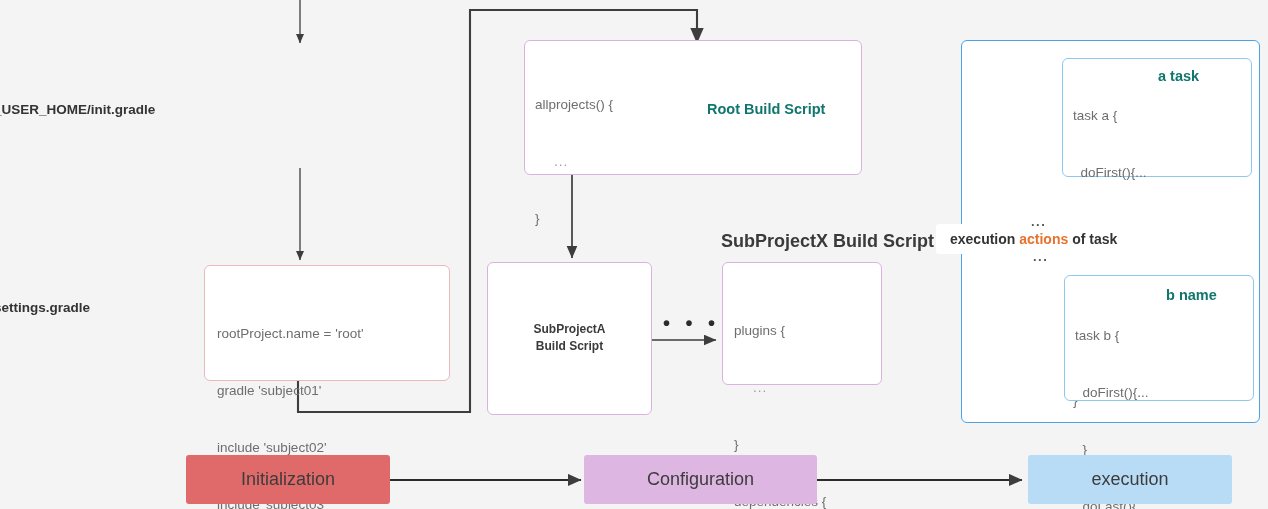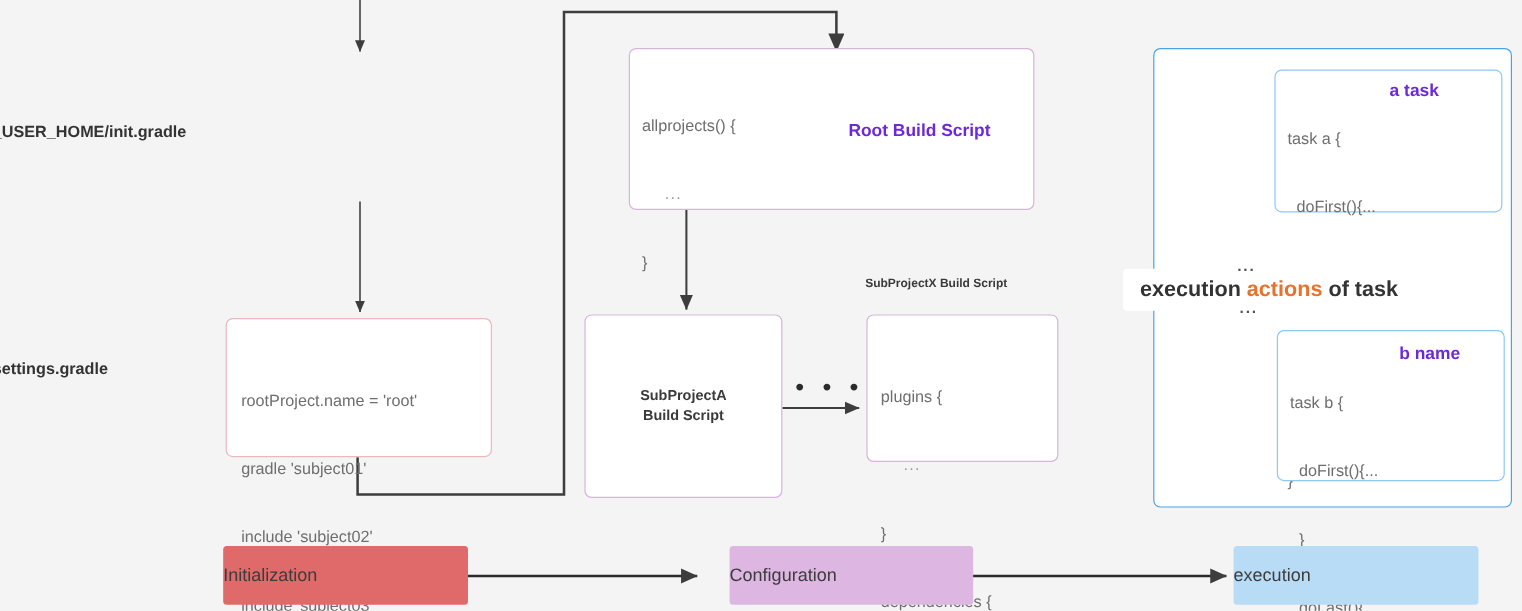--- a/index.html
+++ b/index.html
@@ -74,38 +74,38 @@
     color: #333333;
     font-weight: bold;
     font-size: 13.5px;
     white-space: nowrap;
     z-index: 3;
   }
   .float-title {
     position: absolute;
     color: #3a3a3a;
     font-weight: bold;
-    font-size: 10px;
+    font-size: 18px;
     white-space: nowrap;
     z-index: 3;
   }
   .inner-title {
     position: absolute;
-    color: #6d28d9;
+    color: #0f766e;
     font-weight: bold;
     font-size: 14.5px;
     white-space: nowrap;
     z-index: 3;
   }
   .exec-label {
     position: absolute;
     background: #ffffff;
     color: #333333;
     font-weight: bold;
-    font-size: 18px;
+    font-size: 14px;
     padding: 7px 10px 7px 14px;
     border-radius: 3px;
     white-space: nowrap;
     z-index: 6;
   }
   .exec-label .accent { color: #e8722c; }
 
   .ellipsis {
     position: absolute;
     color: #555555;
@@ -114,21 +114,22 @@
     letter-spacing: 1.5px;
     z-index: 7;
   }
 
   .lifecycle {
     position: absolute;
     box-sizing: border-box;
     border-radius: 3px;
     display: flex;
     align-items: center;
-    font-size: 15px;
+    justify-content: center;
+    font-size: 18px;
     color: #3c3c3c;
     z-index: 2;
   }
   .dotdotdot {
     position: absolute;
     z-index: 3;
     color: #2b2b2b;
     font-size: 20px;
     font-weight: bold;
     letter-spacing: 5px;
@@ -166,21 +167,21 @@
 
     <path d="M390,480 L581,480" stroke="#2b2b2b" stroke-width="2.1" fill="none" marker-end="url(#arrowThick)"></path>
     <path d="M787,480 L1022,480" stroke="#2b2b2b" stroke-width="2.1" fill="none" marker-end="url(#arrowThick)"></path>
   </svg>
 
   <div class="side-label" style="left:-6px; top:102px;">_USER_HOME/init.gradle</div>
 
   <div class="side-label" style="left:-6px; top:300px;">settings.gradle</div>
 
 
-  <div class="node pink" style="left:188px; top:265px; width:222px; height:116px;">
+  <div class="node pink" style="left:204px; top:265px; width:246px; height:116px;">
     <div class="code" style="left:12px; top:20px;">
       <div>rootProject.name = 'root'</div>
       <div>gradle 'subject01'</div>
       <div>include 'subject02'</div>
       <div>include 'subject03'</div>
     </div>
   </div>
 
   <div class="node purple" style="left:524px; top:40px; width:338px; height:135px;padding-left:30px;">
     <div class="code" style="left:10px; top:16px;">
@@ -245,21 +246,21 @@
       
       
     </div>
     <div class="inner-title" style="left:101px; top:11px;">b name</div>
   </div>
 
   <div class="lifecycle" style="left:186px; top:455px; width:204px; height:49px; background:#e06a6a;">
     <span>Initialization</span>
   </div>
 
-  <div class="lifecycle" style="left:608px; top:455px; width:203px; height:49px; background:#ddb6e2;">
+  <div class="lifecycle" style="left:584px; top:455px; width:233px; height:49px; background:#ddb6e2;">
     <span>Configuration</span>
   </div>
 
   <div class="lifecycle" style="left:1028px; top:455px; width:204px; height:49px; background:#b8dcf5;">
     <span>execution</span>
   </div>
 
 </div>
 
 </body></html>

